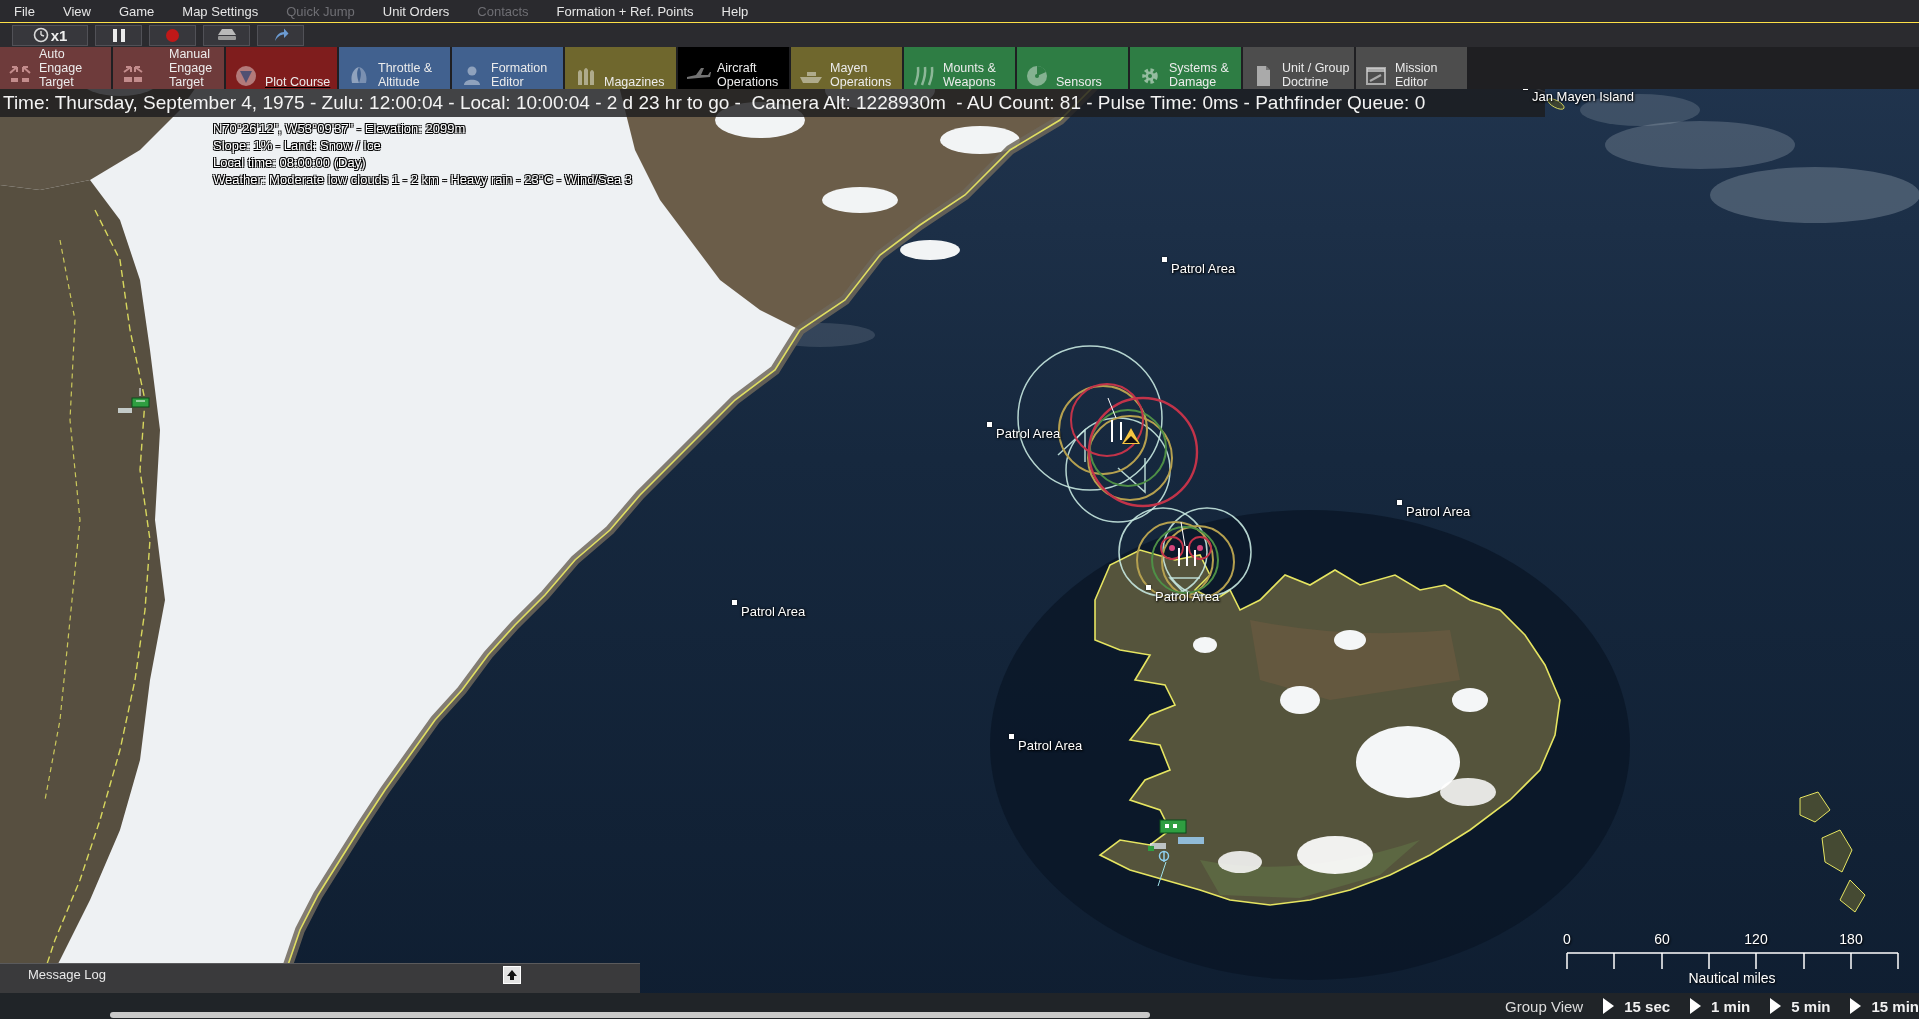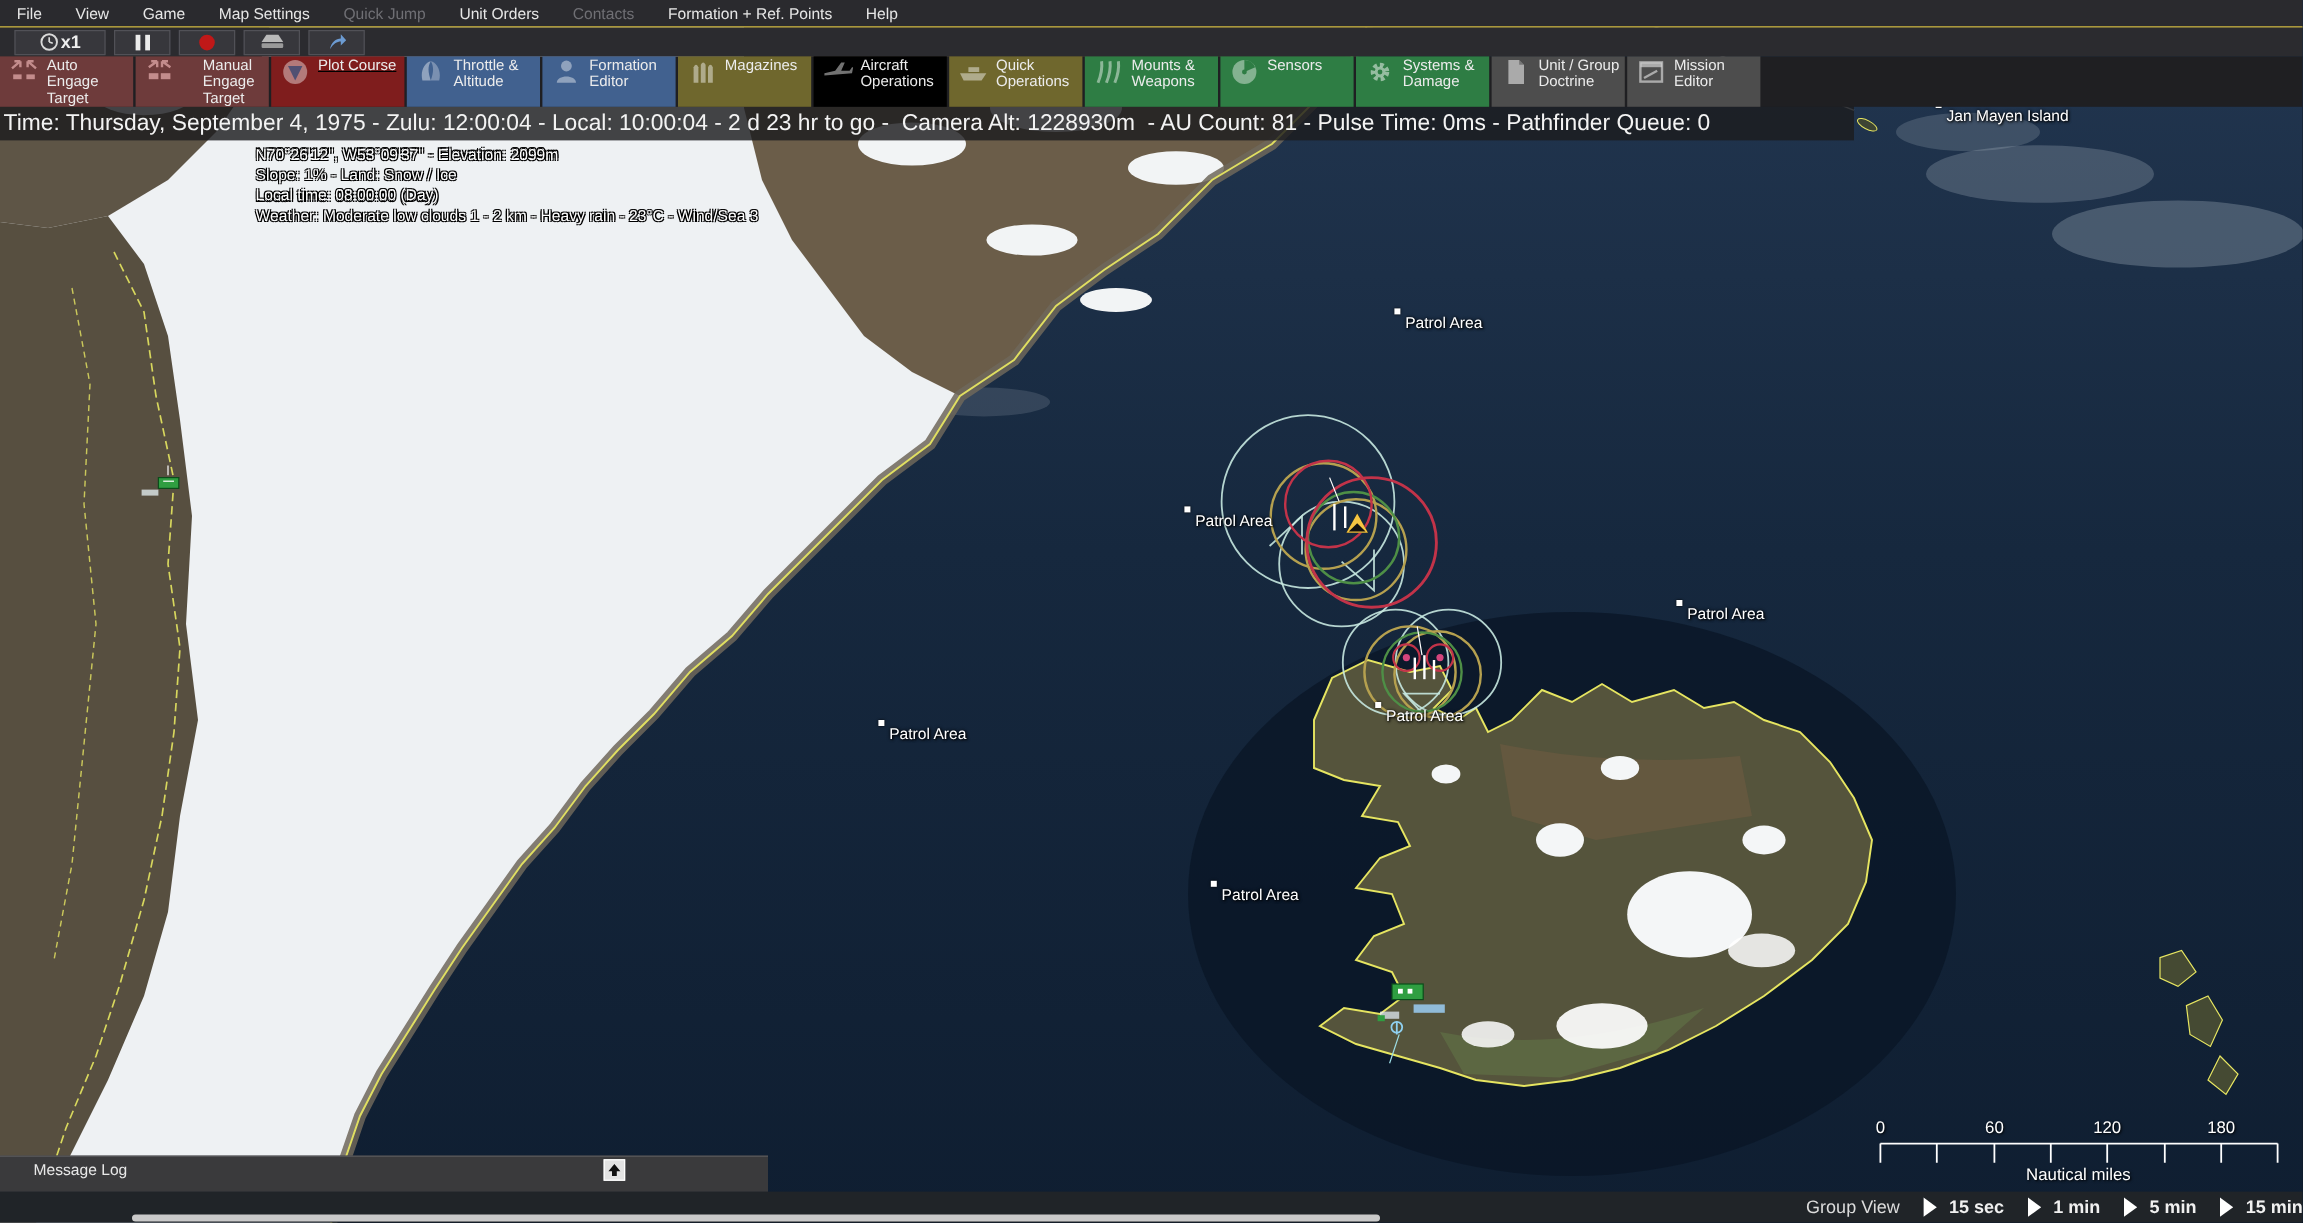--- a/index.html
+++ b/index.html
@@ -28,21 +28,21 @@
   .tool-btn.wide{width:76px;}
   .tool-btn.sq{width:47px;}
   .speed-label{color:#efefef;font-size:15px;font-weight:bold;}
   .pause-bars{display:flex;gap:4px;}
   .pause-bars i{display:block;width:4px;height:13px;background:#ececec;}
   .rec-dot{width:13px;height:13px;border-radius:50%;background:#c01818;}
 
   
   #ribbon{position:absolute;left:0;top:47px;width:1919px;height:42px;background:#1f1f22;z-index:50;
     display:flex;gap:2px;}
-  .ribbon-btn{width:111px;height:42px;display:flex;align-items:flex-start;padding-left:7px;gap:6px;cursor:default;}
+  .ribbon-btn{width:111px;height:42px;display:flex;align-items:flex-end;padding-left:7px;gap:6px;cursor:default;}
   .ribbon-icon{width:26px;height:26px;flex:0 0 26px;opacity:.75;}
   .ribbon-text{display:flex;flex-direction:column;justify-content:center;color:#ececec;font-size:12.5px;line-height:14px;}
 
   
   #status-bar{position:absolute;left:0;top:88px;width:1545px;height:29px;background:rgba(28,28,31,.82);
     z-index:20;color:#f3f3f3;font-size:19px;line-height:29px;white-space:pre;padding-left:3px;overflow:hidden;}
 
   
   #cursor-info{position:absolute;left:213px;top:120px;z-index:25;color:#fff;font-size:13px;line-height:17px;}
   #cursor-info div{text-shadow:-1px -1px 0 #000,1px -1px 0 #000,-1px 1px 0 #000,1px 1px 0 #000;}
@@ -199,21 +199,21 @@
     </g>
 
     <g>
       <rect x="132" y="398" width="17" height="9" fill="#2f9e41" stroke="#0b4d1a" stroke-width="1"></rect>
       <line x1="136" y1="401" x2="145" y2="401" stroke="#fff" stroke-width="1"></line>
       <line x1="140" y1="396" x2="140" y2="388" stroke="#fff" stroke-width="1"></line>
       <rect x="118" y="408" width="14" height="5" fill="#dfe8ea" opacity="0.8"></rect>
     </g>
   </svg>
 
-  <div class="map-label" style="left:1622px;top:89px;">Jan Mayen Island</div>
+  <div class="map-label" style="left:1532px;top:89px;">Jan Mayen Island</div>
   <div class="map-label" style="left:1171px;top:261px;">Patrol Area</div>
   <div class="map-label" style="left:996px;top:426px;">Patrol Area</div>
   <div class="map-label" style="left:1406px;top:504px;">Patrol Area</div>
   <div class="map-label" style="left:1155px;top:589px;">Patrol Area</div>
   <div class="map-label" style="left:741px;top:604px;">Patrol Area</div>
   <div class="map-label" style="left:1018px;top:738px;">Patrol Area</div>
 
   <div id="menu-bar">
     <div class="menu-item">File</div>
     <div class="menu-item">View</div>
@@ -339,21 +339,21 @@
           <div>Operations</div>
         </div>
     </div>
 
     <div class="ribbon-btn" style="background-color: rgb(111, 103, 45);">
       <svg class="ribbon-icon" viewBox="0 0 26 26">
         <path d="M2 14 L24 14 L20 20 L5 20 Z" fill="rgba(255,255,255,.6)"></path>
         <rect x="9" y="9" width="9" height="4" fill="rgba(255,255,255,.6)"></rect>
       </svg>
       <div class="ribbon-text">
-          <div>Quick</div>
+          <div>Mayen</div>
           <div>Operations</div>
         </div>
     </div>
 
     <div class="ribbon-btn" style="background-color: rgb(46, 125, 68);">
       <svg class="ribbon-icon" viewBox="0 0 26 26">
         <path d="M4 22 Q8 12 7 4" stroke="rgba(255,255,255,.6)" stroke-width="2.5" fill="none"></path>
         <path d="M11 22 Q15 12 14 4" stroke="rgba(255,255,255,.6)" stroke-width="2.5" fill="none"></path>
         <path d="M18 22 Q22 12 21 4" stroke="rgba(255,255,255,.6)" stroke-width="2.5" fill="none"></path>
       </svg>

